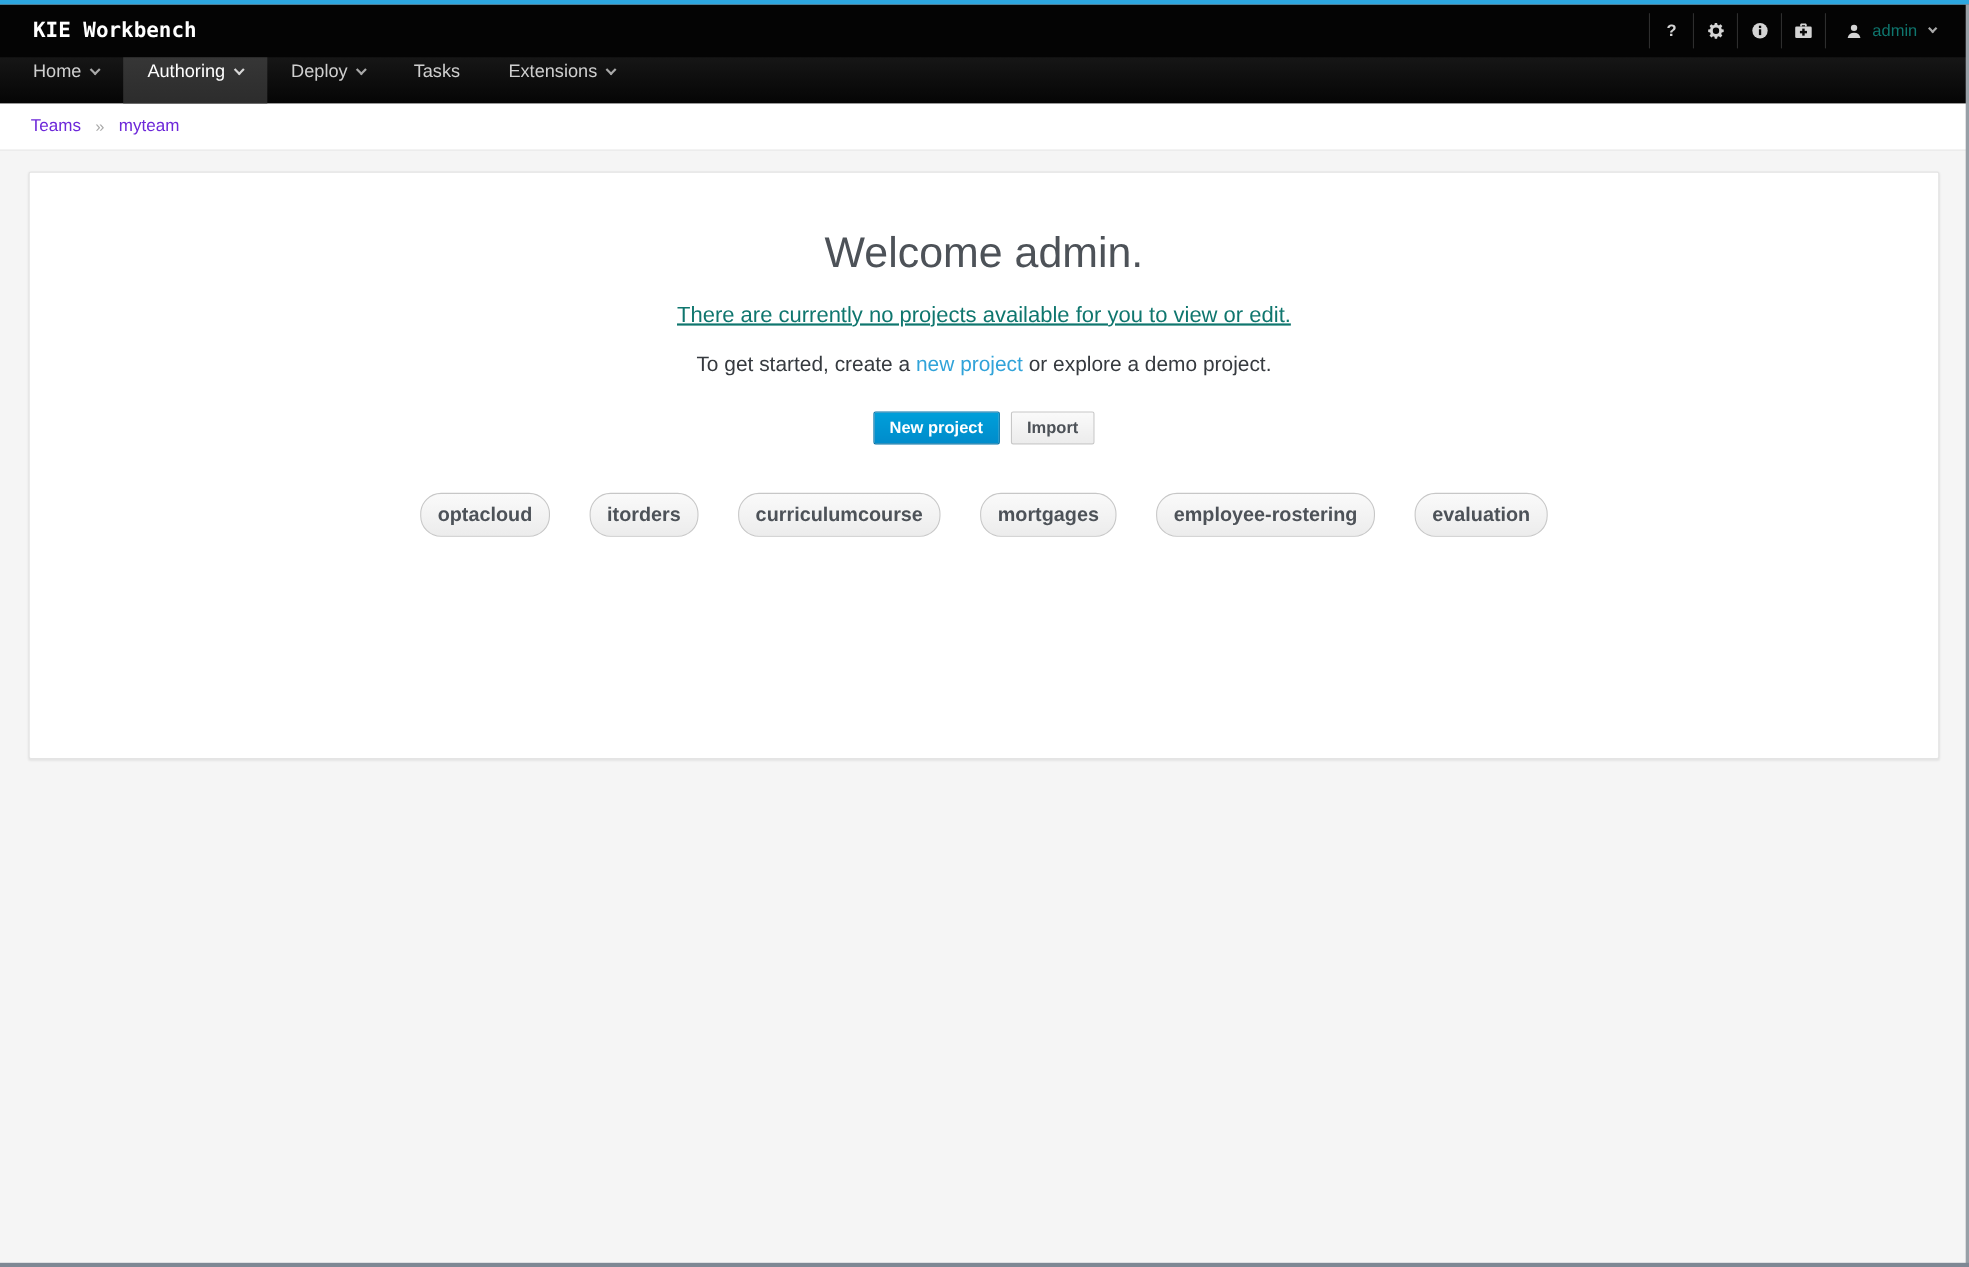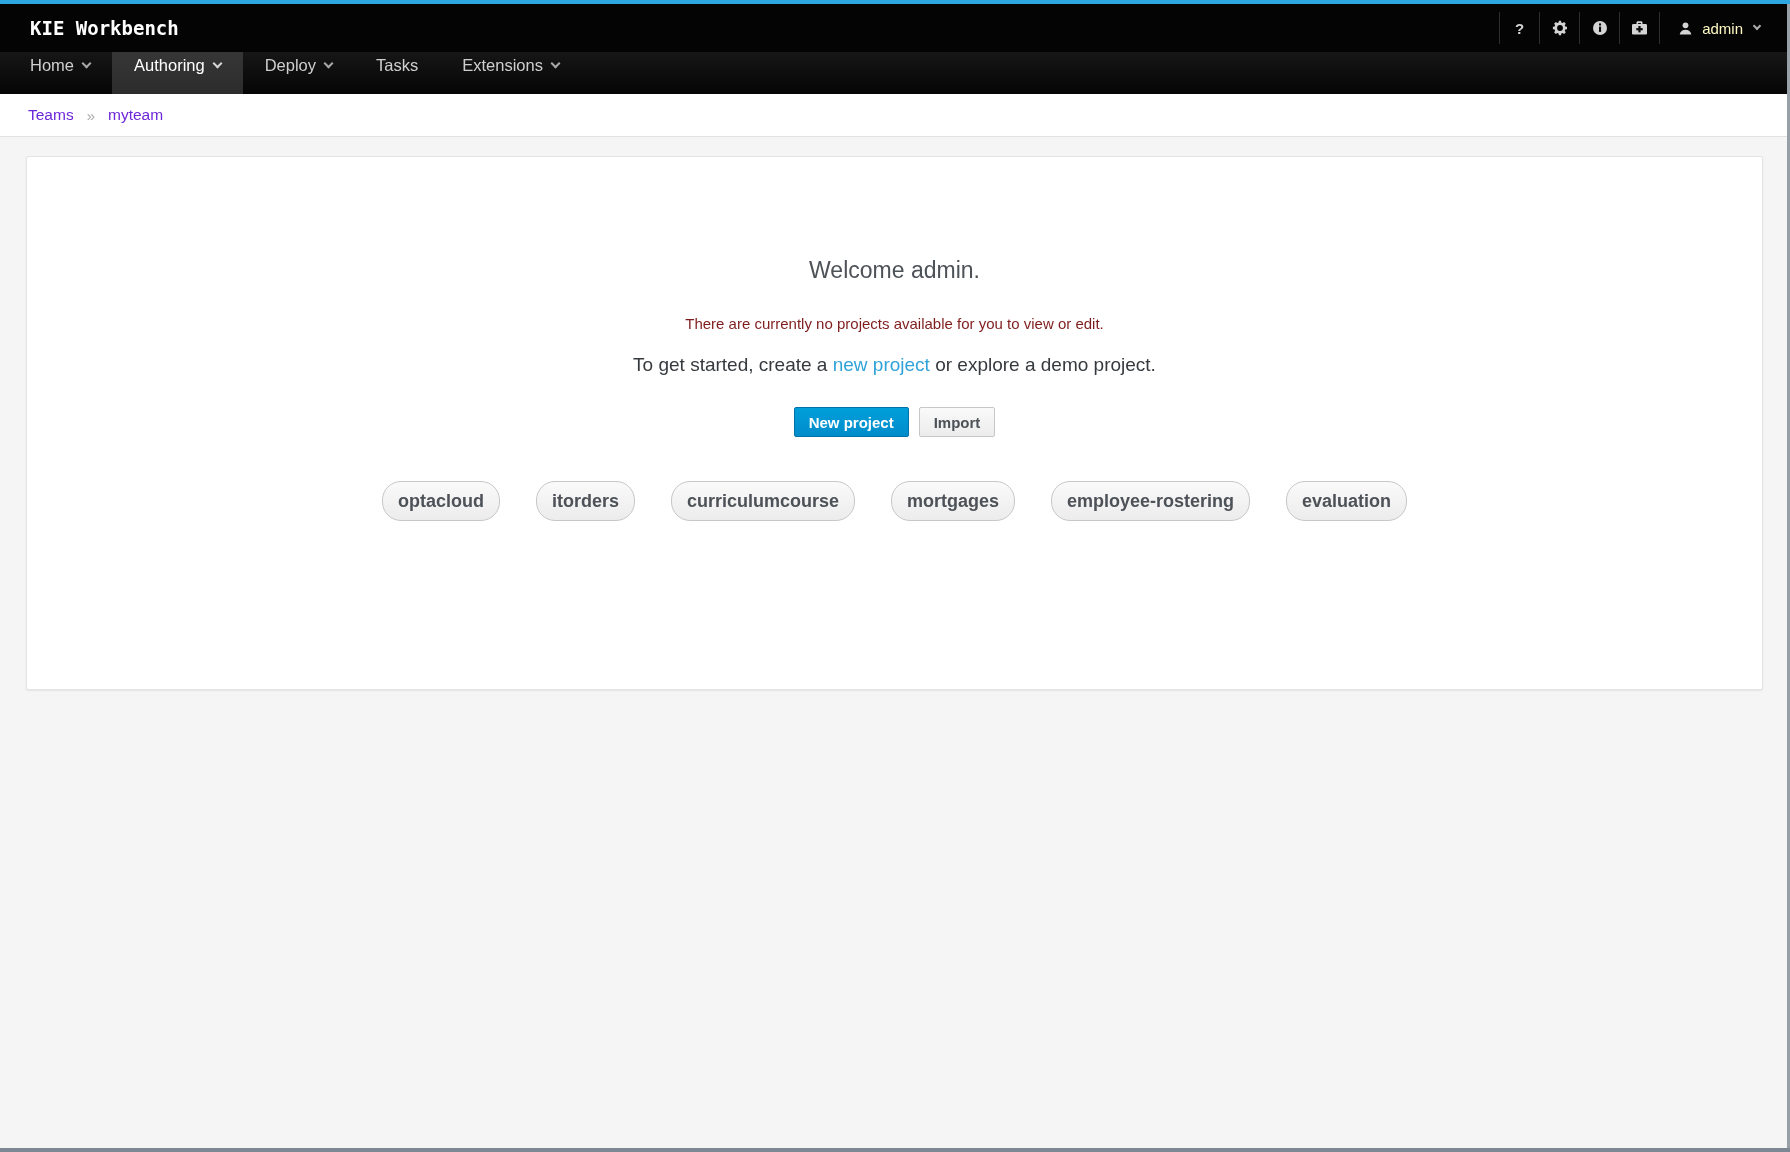--- a/index.html
+++ b/index.html
@@ -12,21 +12,21 @@
   
   .masthead { position:absolute; left:0; top:4px; width:1790px; height:48px; background:#040404;
               display:flex; align-items:center; justify-content:space-between; z-index:20; }
   .brand { padding-left:30px; color:#ffffff; font-family:"DejaVu Sans Mono", monospace;
            font-weight:bold; font-size:19px; letter-spacing:0px; white-space:nowrap; }
   .masthead-right { display:flex; height:32px; align-items:stretch; margin-right:12px; }
   .m-cell { width:40px; display:flex; align-items:center; justify-content:center;
             border-left:1px solid #2e2e2e; color:#d4d4d4; cursor:pointer; }
   .m-cell.user-cell { width:auto; padding:0 18px; gap:9px; }
   .help-glyph { font-size:15px; font-weight:bold; color:#d4d4d4; }
-  .user-name { color:#fef9c3; font-size:15px; }
+  .user-name { color:#0f766e; font-size:15px; }
 
   
   .caret { display:inline-block; width:7px; height:7px; border-right:2px solid currentColor;
            border-bottom:2px solid currentColor; transform:rotate(45deg); margin-left:9px;
            margin-top:-4px; vertical-align:middle; opacity:.8; }
   .caret.small { width:6px; height:6px; margin-left:2px; }
 
   
   .navbar { position:absolute; left:0; top:36px; width:1790px; height:58px;
             background:linear-gradient(to bottom,#1d1d1d 0%,#050505 100%); z-index:19; }
@@ -39,22 +39,22 @@
   .breadcrumb-bar { position:absolute; left:0; top:94px; width:1790px; height:43px; background:#ffffff;
                     border-bottom:1px solid #e2e2e2; display:flex; align-items:center; padding-left:28px; }
   .crumb { color:#6d28d9; font-size:15.5px; text-decoration:none; cursor:pointer; }
   .crumb-sep { color:#a9a9a9; font-size:15px; margin:0 13px; }
 
   
   .content { position:absolute; left:0; top:137px; width:1790px; height:1011px; background:#f5f5f5; }
   .panel { position:absolute; left:26px; top:19px; width:1737px; height:534px; background:#ffffff;
            border:1px solid #e4e4e4; border-radius:2px; box-shadow:0 1px 2px rgba(0,0,0,.07);
            display:flex; flex-direction:column; align-items:center; }
-  .welcome-title { margin-top:96px; font-size:23px; font-weight:300; color:#4d5258; line-height:34px; }
-  .msg-line1 { margin-top:28px; font-size:15px; color:#7f1d1d; }
+  .welcome-title { margin-top:57px; font-size:39px; font-weight:300; color:#4d5258; line-height:34px; }
+  .msg-line1 { margin-top:28px; font-size:20px; color:#0f766e;text-decoration:underline; }
   .msg-line2 { margin-top:22px; font-size:19px; color:#363a3f; }
   .inline-link { color:#31a3d9; cursor:pointer; }
 
   .action-row { margin-top:31px; display:flex; gap:10px; }
   .btn { display:inline-flex; align-items:center; justify-content:center; border-radius:2px;
          font-family:"Liberation Sans", sans-serif; font-weight:600; cursor:pointer; white-space:nowrap; }
   .btn-default { background:linear-gradient(to bottom,#fafafa 0%,#ececec 100%);
                  border:1px solid #c7c7c7; color:#4d5258; }
   .btn-primary { background:linear-gradient(to bottom,#009fda 0%,#008ccb 100%);
                  border:1px solid #0072a7; color:#ffffff; }

